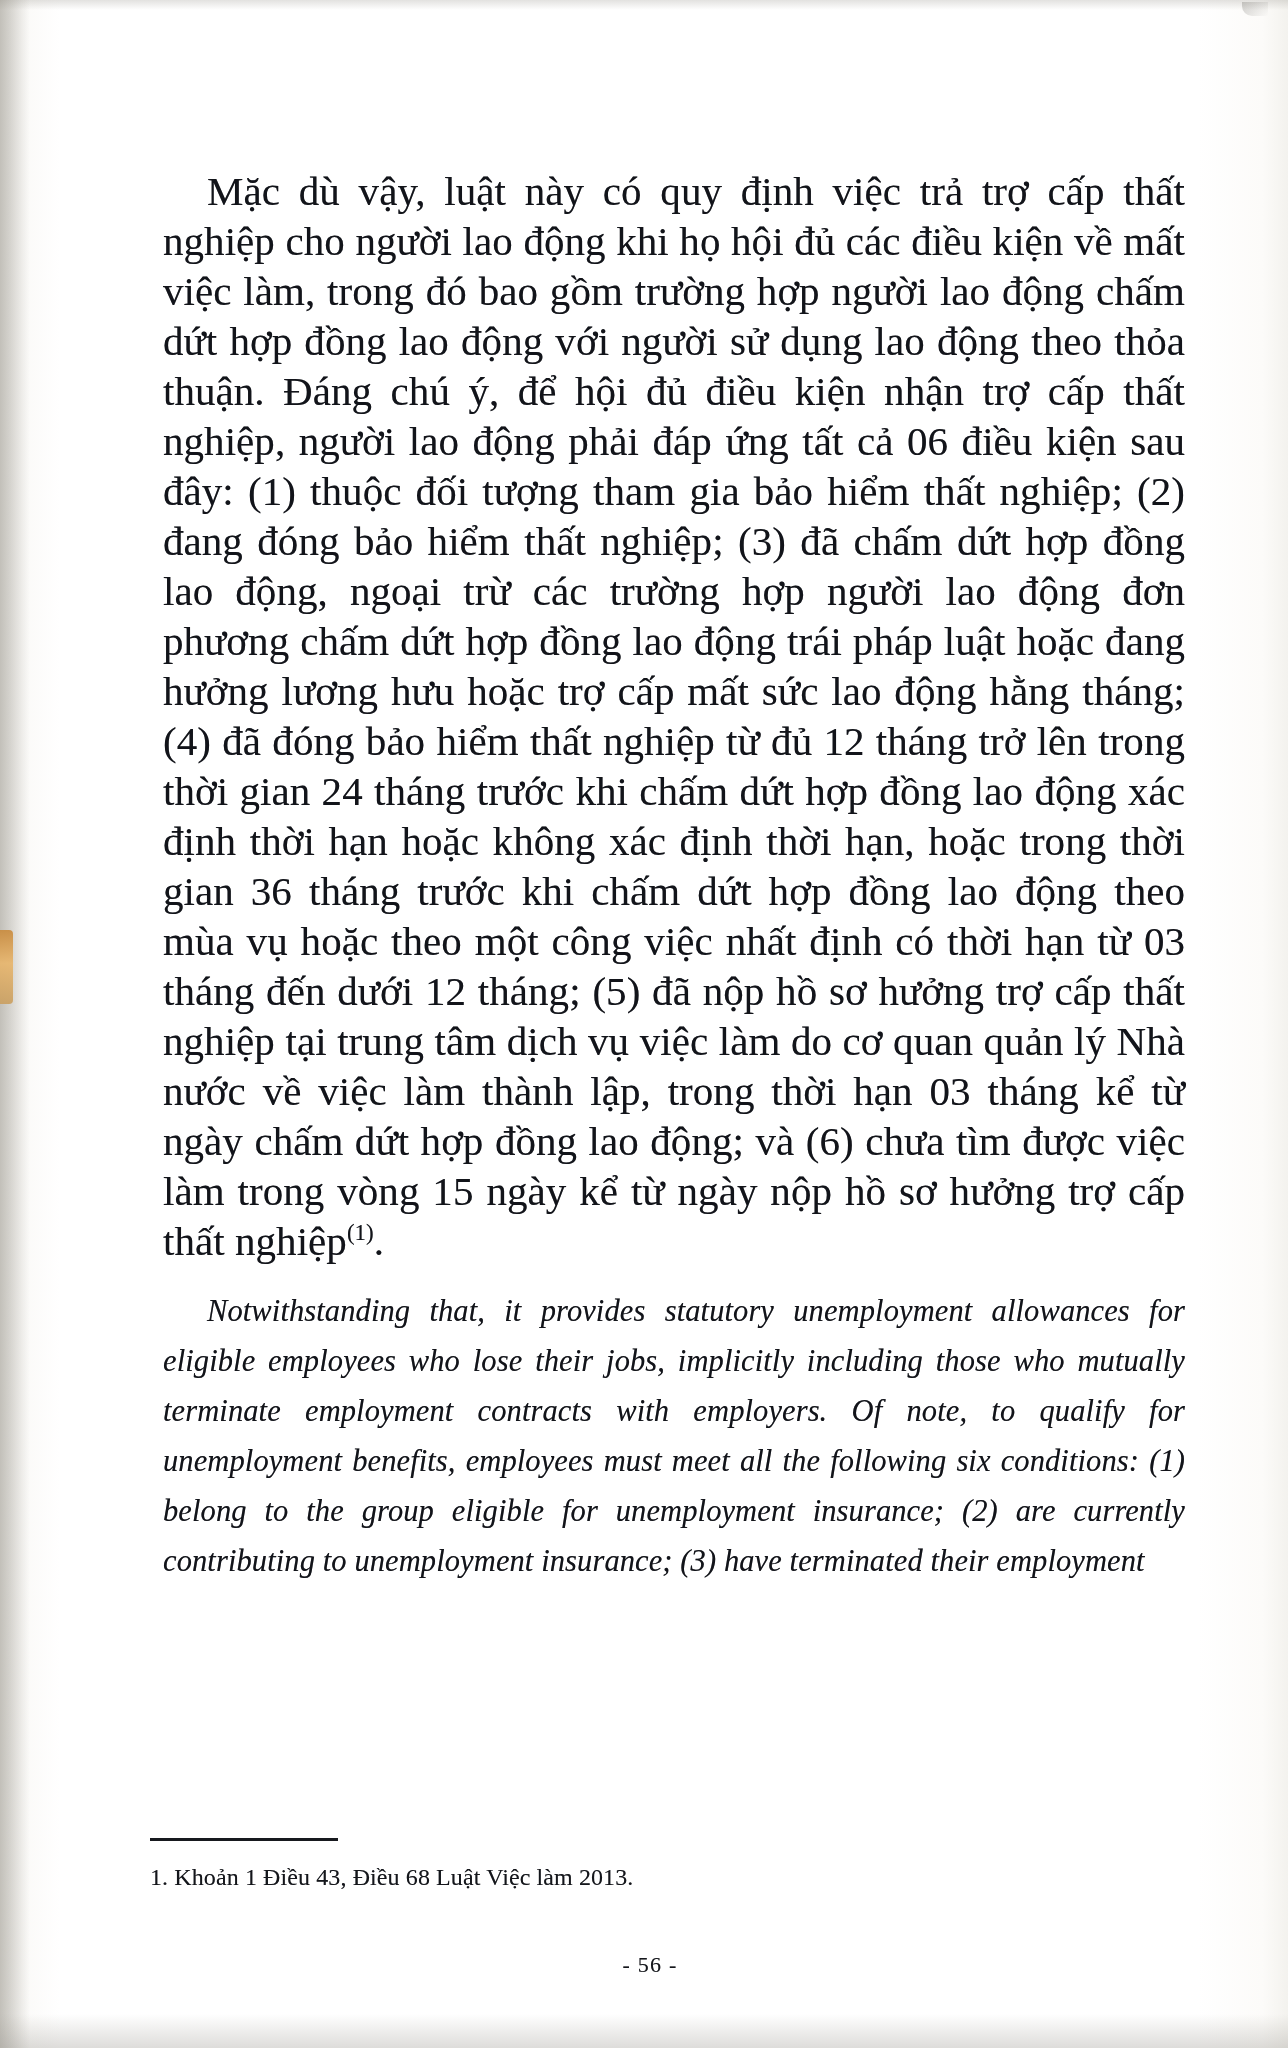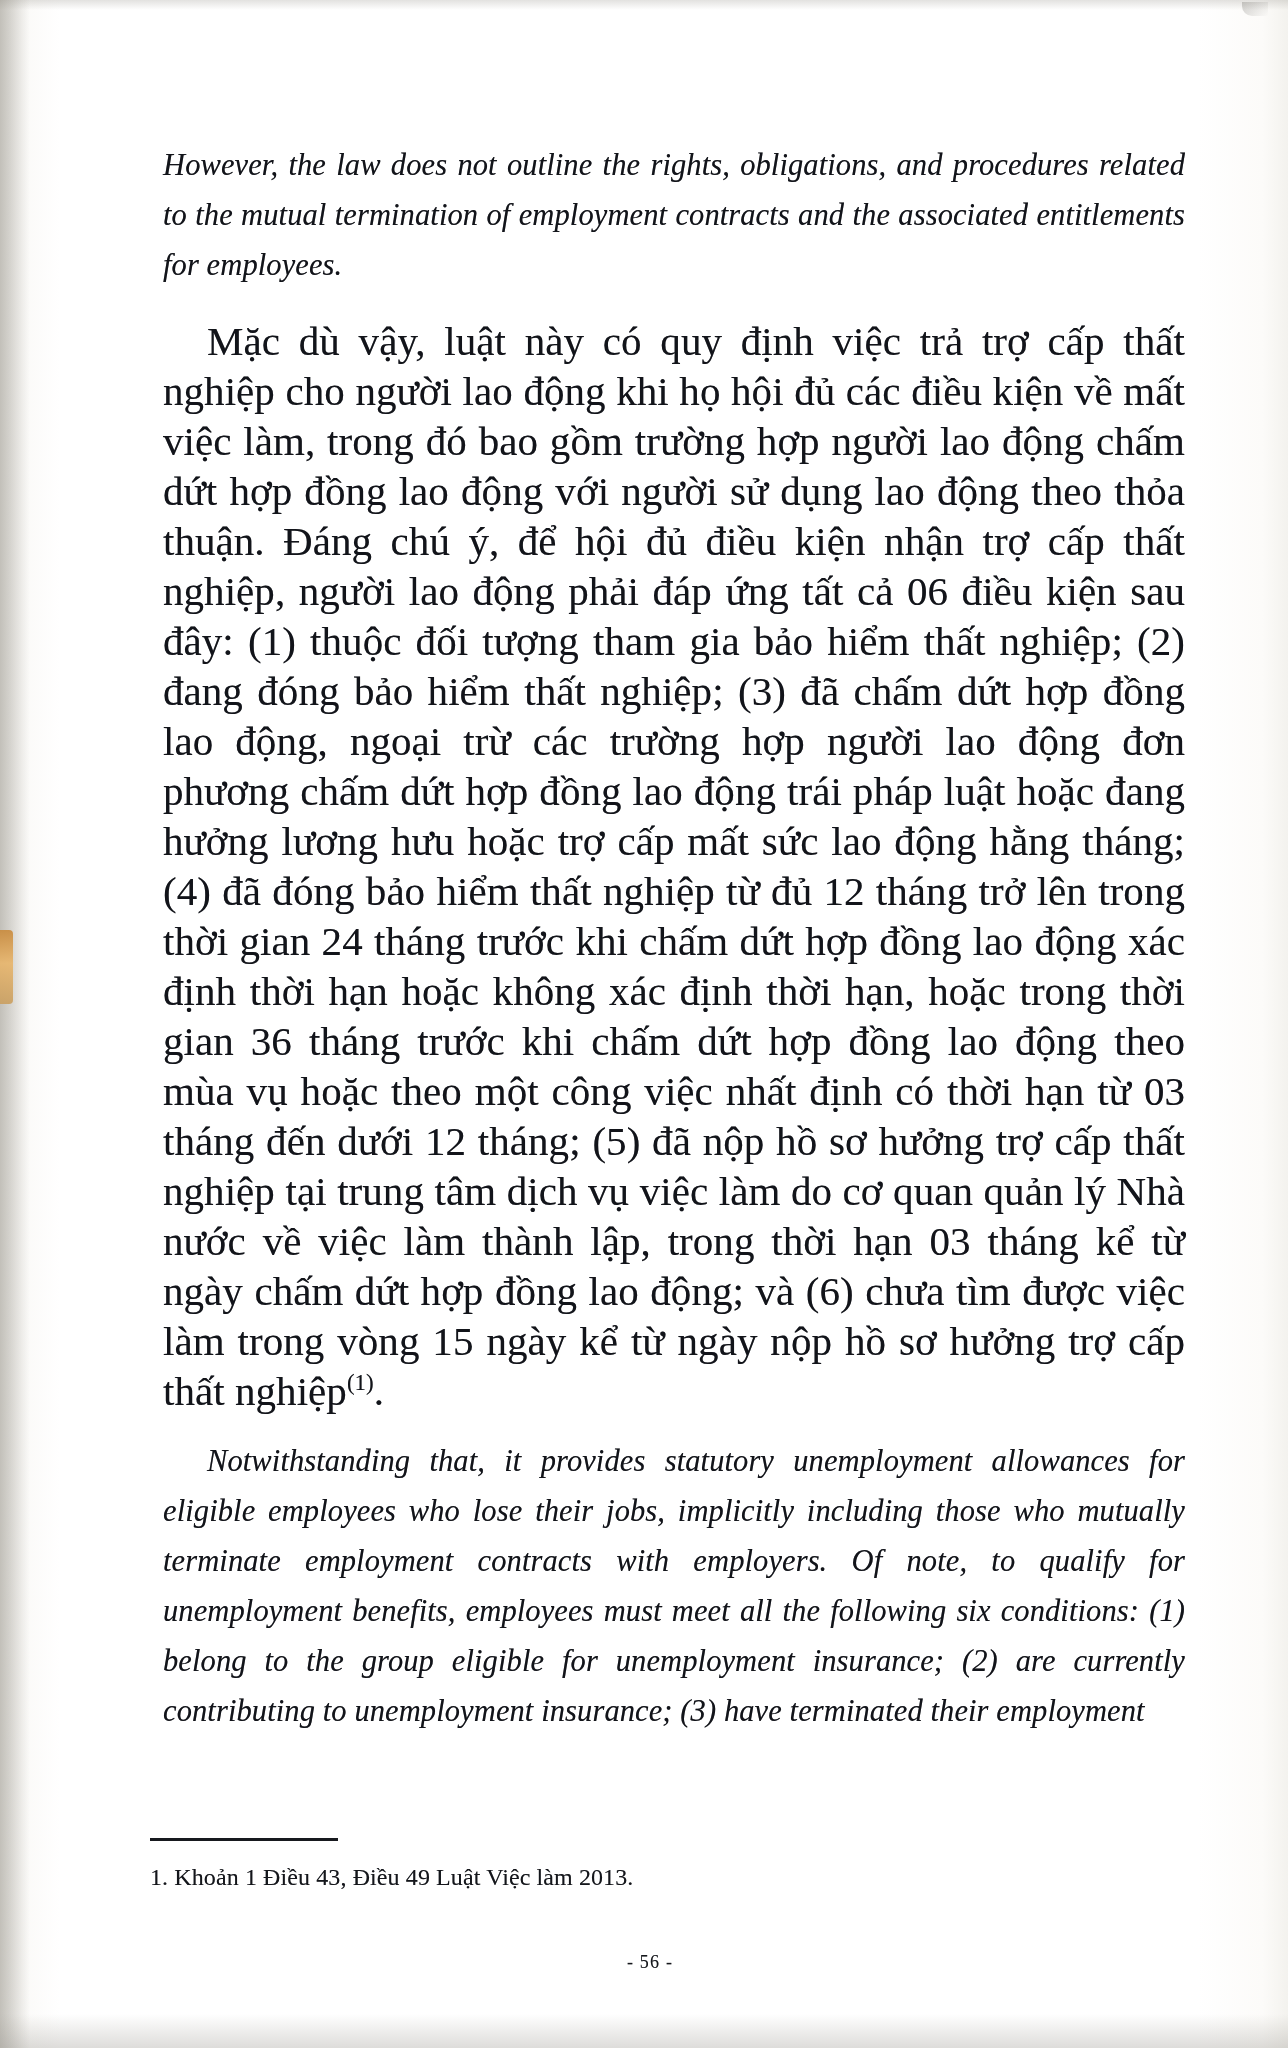--- a/index.html
+++ b/index.html
@@ -154,50 +154,49 @@
   }
 
   
   .page-number {
     position: absolute;
     left: 12px;
     right: 0;
     top: 1952px;
     text-align: center;
     font-family: "Liberation Serif", "DejaVu Serif", serif;
-    font-size: 18px;
+    font-size: 22px;
     color: #15171c;
     letter-spacing: 1.2px;
     text-shadow: 0 0 0.5px rgba(18,20,25,0.4);
   }
 </style>
 </head>
 <body>
 
 <div class="page">
   <div class="page-inner">
 
     <div class="scan-edge-top"></div>
     <div class="binding-shadow"></div>
     <div class="edge-tab"></div>
     <div class="corner-mark"></div>
 
 
     <div class="content">
 
-      <p class="para en first">However, the law does not outline the rights, obligations, and procedures related to the mutual termination of employment contracts and the associated entitlements for employees.</p>
 
       <p class="para vi"><span>Mặc dù vậy, luật này có quy định việc trả trợ cấp thất nghiệp cho người lao động khi họ hội đủ các điều kiện về mất việc làm, trong đó bao gồm trường hợp người lao động chấm dứt hợp đồng lao động với người sử dụng lao động theo thỏa thuận. Đáng chú ý, để hội đủ điều kiện nhận trợ cấp thất nghiệp, người lao động phải đáp ứng tất cả 06 điều kiện sau đây: (1) thuộc đối tượng tham gia bảo hiểm thất nghiệp; (2) đang đóng bảo hiểm thất nghiệp; (3) đã chấm dứt hợp đồng lao động, ngoại trừ các trường hợp người lao động đơn phương chấm dứt hợp đồng lao động trái pháp luật hoặc đang hưởng lương hưu hoặc trợ cấp mất sức lao động hằng tháng; (4) đã đóng bảo hiểm thất nghiệp từ đủ 12 tháng trở lên trong thời gian 24 tháng trước khi chấm dứt hợp đồng lao động xác định thời hạn hoặc không xác định thời hạn, hoặc trong thời gian 36 tháng trước khi chấm dứt hợp đồng lao động theo mùa vụ hoặc theo một công việc nhất định có thời hạn từ 03 tháng đến dưới 12 tháng; (5) đã nộp hồ sơ hưởng trợ cấp thất nghiệp tại trung tâm dịch vụ việc làm do cơ quan quản lý Nhà nước về việc làm thành lập, trong thời hạn 03 tháng kể từ ngày chấm dứt hợp đồng lao động; và (6) chưa tìm được việc làm trong vòng 15 ngày kể từ ngày nộp hồ sơ hưởng trợ cấp thất nghiệp</span><sup>(1)</sup><span>.</span></p>
 
       <p class="para en second">Notwithstanding that, it provides statutory unemployment allowances for eligible employees who lose their jobs, implicitly including those who mutually terminate employment contracts with employers. Of note, to qualify for unemployment benefits, employees must meet all the following six conditions: (1) belong to the group eligible for unemployment insurance; (2) are currently contributing to unemployment insurance; (3) have terminated their employment</p>
 
     </div>
 
     <div class="footnote-zone">
       <div class="footnote-rule"></div>
-      <div class="footnote-text">1. Khoản 1 Điều 43, Điều 49 Luật Việc làm 2013.</div>
+      <div class="footnote-text">1. Khoản 1 Điều 43, Điều 68 Luật Việc làm 2013.</div>
     </div>
 
     <div class="page-number">- 56 -</div>
 
     <div class="scan-edge-bottom"></div>
   </div>
 </div>
 
 </body></html>

